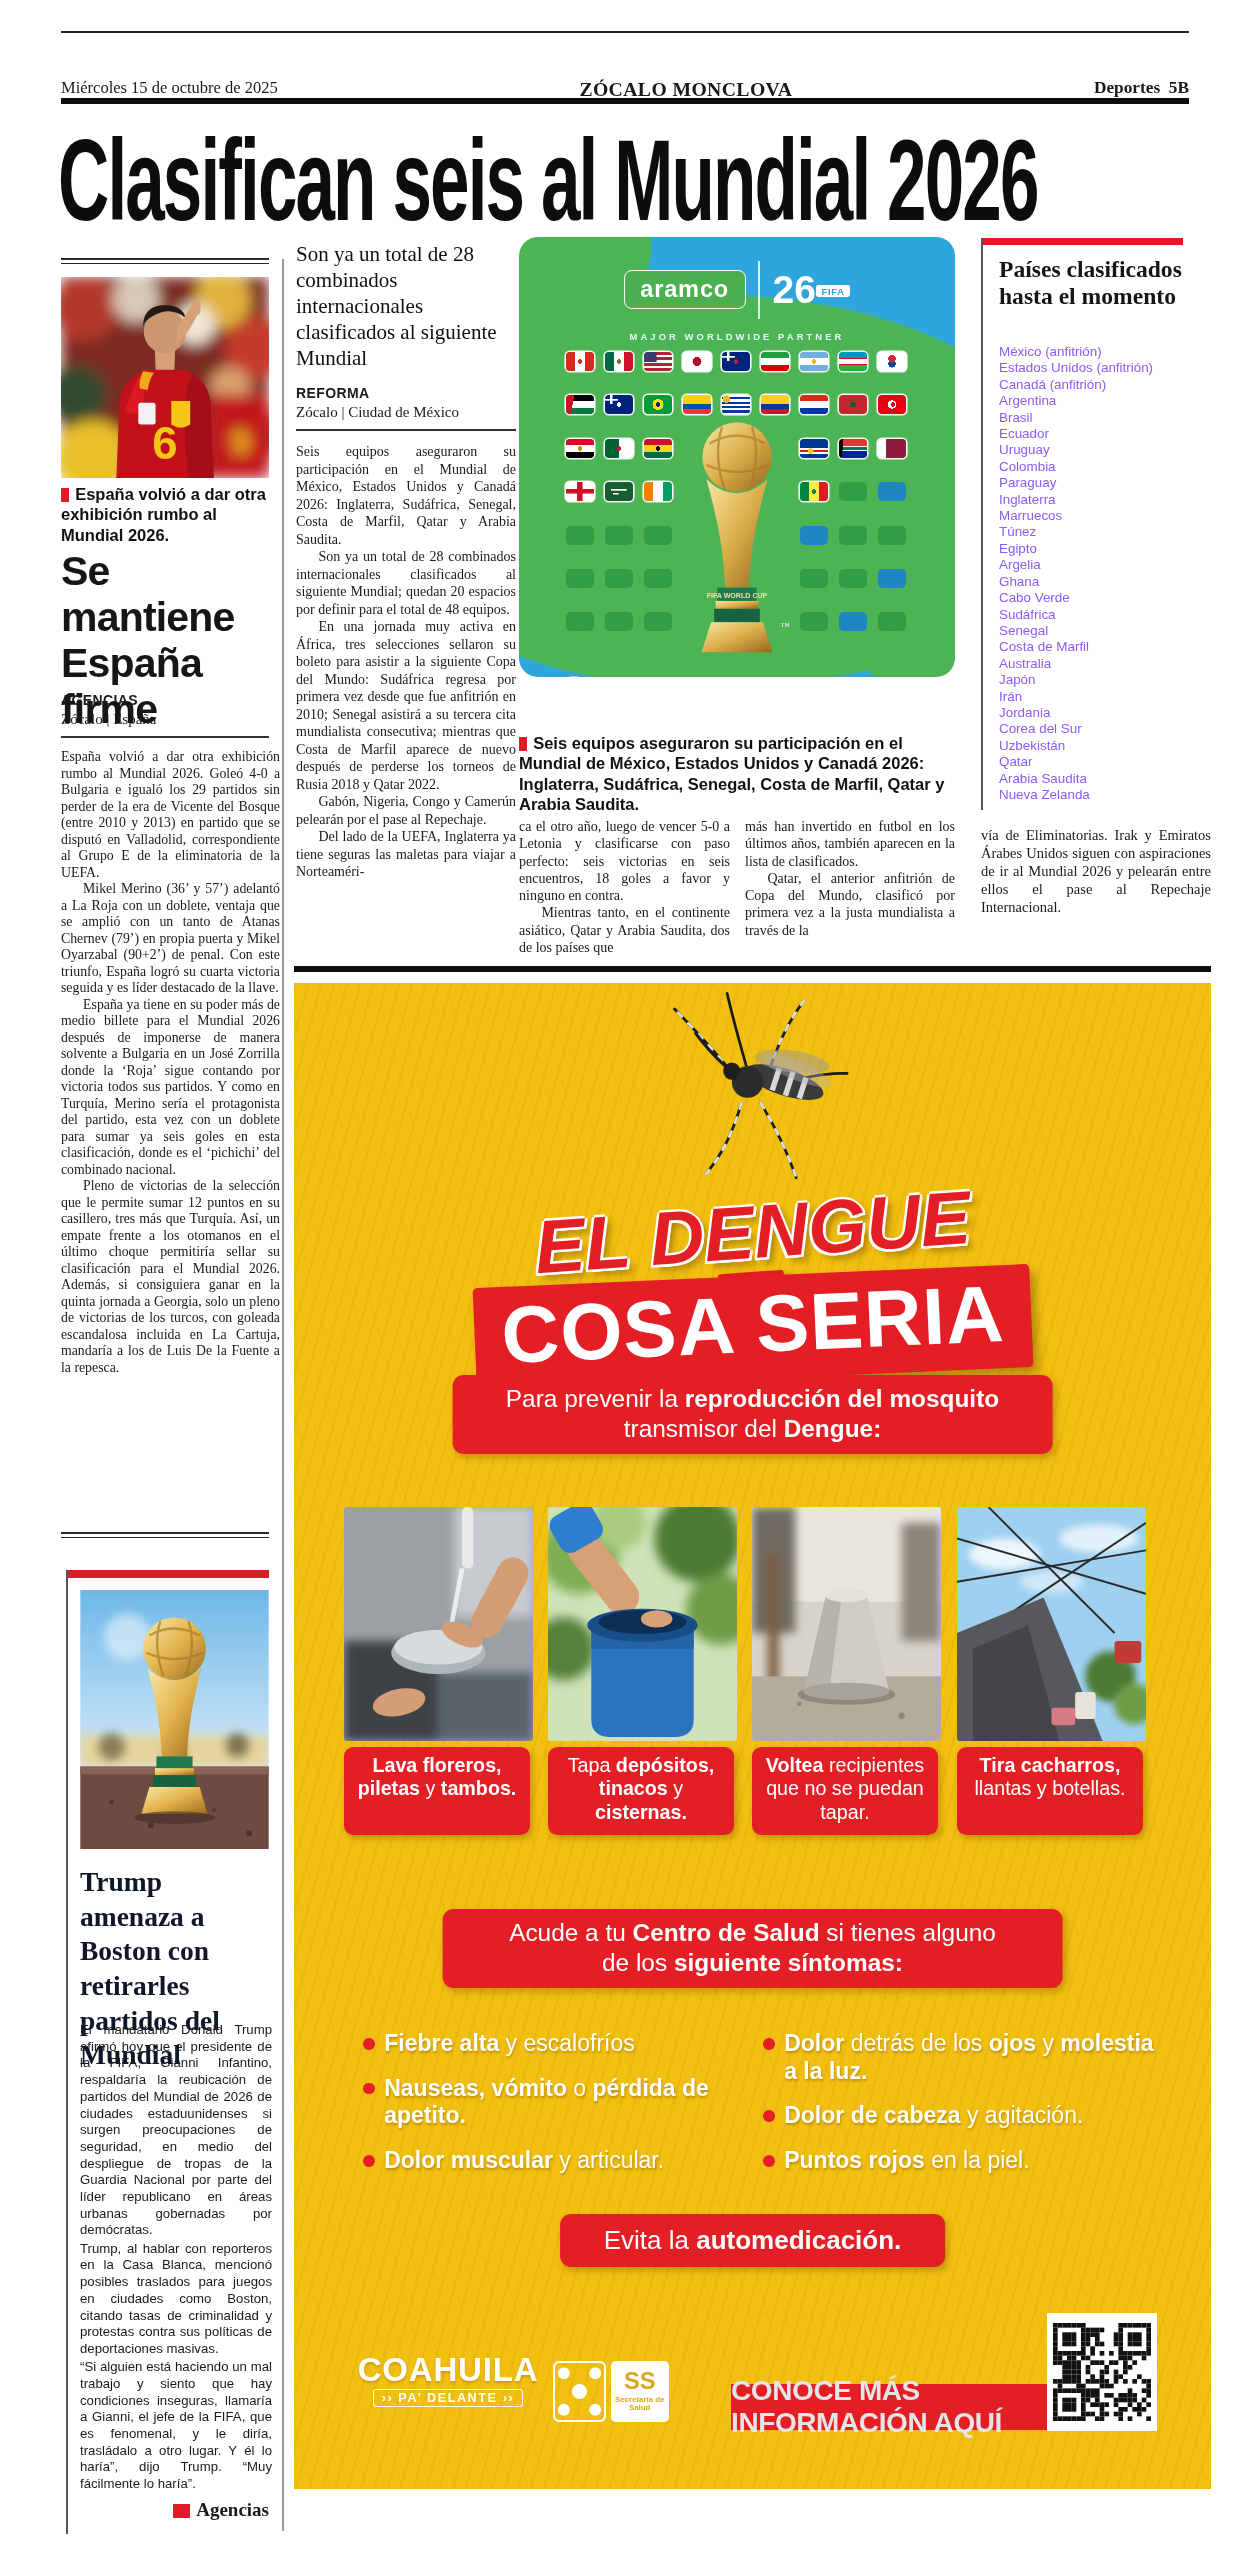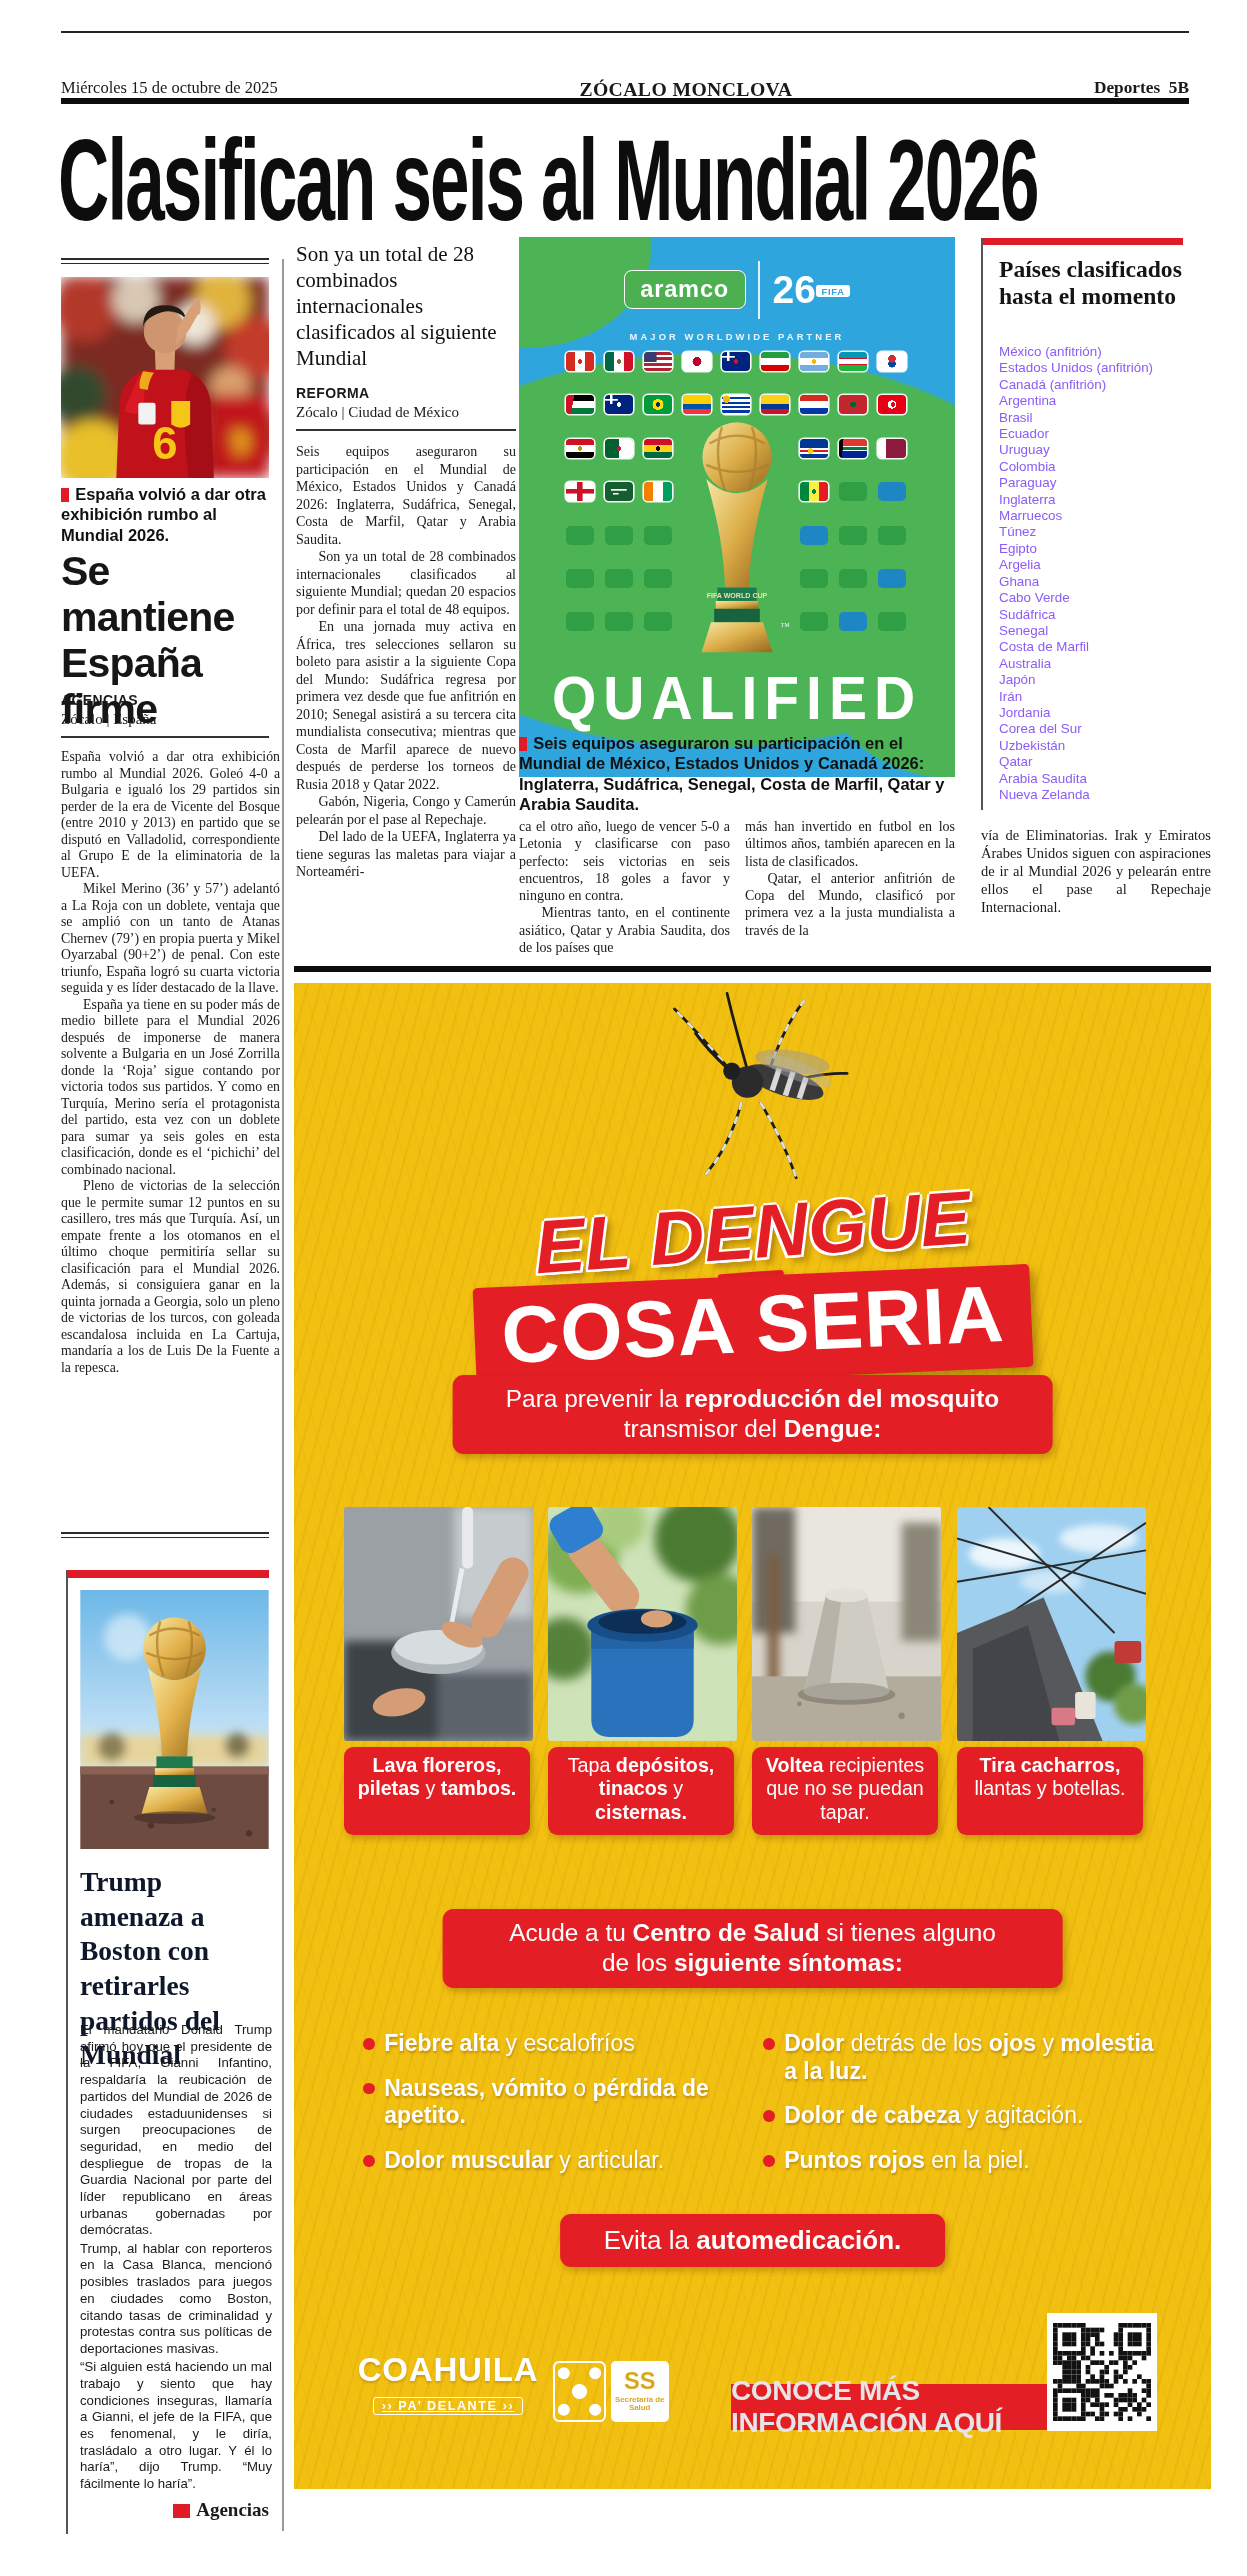--- a/index.html
+++ b/index.html
@@ -36,26 +36,26 @@
   .t-redbar{left:66px;top:1570px;width:203px;height:7.9px;background:#e01b28;}
   .t-border{left:66px;top:1570px;width:1.6px;height:964px;background:#555;}
   .t-title{font-weight:bold;font-size:27.5px;line-height:1.26;color:#0f172a;}
   .t-body{font-family:"Liberation Sans",sans-serif;font-size:13.2px;line-height:16.7px;text-align:justify;}
   .t-body p{margin:0 0 1.6px 0;}
   .t-credit{font-weight:bold;font-size:19px;text-align:right;}
   .t-credit .redsq{width:17.3px;height:14px;}
   
   .standfirst{font-size:21px;line-height:26px;color:#101010;}
   
-  .graphic{left:519px;top:237px;width:436px;height:540px;overflow:hidden;
+  .graphic{left:519px;top:237px;width:436px;height:440px;overflow:hidden;
      background:
        radial-gradient(ellipse 204px 165px at 2% 2%, #4db456 0 60%, rgba(0,0,0,0) 61%),
        radial-gradient(ellipse 566px 315px at 45% 58%, #4db456 0 62%, rgba(0,0,0,0) 63%),
        radial-gradient(ellipse 220px 181px at 100% 80%, #4db456 0 60%, rgba(0,0,0,0) 61%),
-       #2ea5dc;}
+       #2ea5dc; border-radius: 19px;}
   .g-logos{position:absolute;left:0;top:23.6px;width:100%;display:flex;justify-content:center;align-items:center;gap:12.6px;}
   .aramco-box{background:#4caf50;border:1.6px solid #fff;border-radius:7.9px;color:#fff;
        font-family:"Liberation Sans",sans-serif;font-weight:bold;font-size:23.6px;padding:4.7px 15.7px;letter-spacing:0.8px;}
   .g-sep{width:1.6px;height:58px;background:rgba(255,255,255,.85);}
   .fifa26{display:flex;flex-direction:row;align-items:center;color:#fff;font-family:"Liberation Sans",sans-serif;}
   .fifa26 .n26{font-size:39px;font-weight:bold;line-height:.9;}
   .fifa26 .fbox{margin-top:3.1px;background:#fff;color:#2ea5dc;font-weight:bold;font-size:9.4px;
        padding:0.8px 5.5px;border-radius:2.4px;letter-spacing:0.8px;}
   .g-partner{position:absolute;left:0;top:94px;width:100%;text-align:center;color:#eaf7ff;
        font-family:"Liberation Sans",sans-serif;font-weight:bold;font-size:9.4px;letter-spacing:3.1px;}
@@ -104,22 +104,22 @@
   .evita-box{left:50%;transform:translateX(-50%);top:1231px;width:370px;padding:11px 7.9px;font-size:26px;}
   .panel{position:absolute;top:524px;width:186px;}
   .panel svg{display:block;border-radius:3.1px;}
   .panel-cap{margin-top:6.3px;background:#e31e25;color:#fff;border-radius:9.4px;min-height:75px;
       padding:6.3px 4.7px;font-size:19.7px;line-height:23.6px;text-align:center;box-shadow:2.4px 3.1px 6.3px rgba(80,40,0,.25);}
   .sym-col{position:absolute;top:1047px;color:#fff;font-size:23px;line-height:27.5px;}
   .sym-item{display:flex;gap:9.4px;margin-bottom:17.3px;text-shadow:0.8px 1.6px 2.4px rgba(90,50,0,.35);}
   .sym-dot{flex:0 0 auto;width:11.8px;height:11.8px;border-radius:50%;background:#e31e25;margin-top:7.9px;}
   .coahuila{position:absolute;left:52px;top:1368px;width:204px;color:#fff;text-align:center;}
   .coa-name{font-size:33px;font-weight:bold;letter-spacing:0.8px;text-shadow:0 1.6px 2.4px rgba(120,70,0,.3);}
-  .coa-sub{margin-top:8px;display:inline-block;border:1.6px solid #fff;border-radius:3.1px;padding:0.8px 7.9px;
-      font-size:12.6px;font-weight:bold;letter-spacing:1.6px;text-decoration:underline;}
+  .coa-sub{margin-top:0;display:inline-block;border:1.6px solid #fff;border-radius:3.1px;padding:0.8px 7.9px;
+      font-size:12.6px;font-weight:bold;letter-spacing:1.6px;}
   .sslogo{position:absolute;left:259px;top:1378px;display:flex;gap:4.7px;align-items:stretch;}
   .ss-pattern{width:49px;height:57px;border-radius:6.3px;
       background:radial-gradient(circle at 50% 50%, #fff 0 7px, rgba(0,0,0,0) 7.9px),
                  radial-gradient(circle at 18% 18%, #fff 0 5.5px, rgba(0,0,0,0) 6.3px),
                  radial-gradient(circle at 82% 18%, #fff 0 5.5px, rgba(0,0,0,0) 6.3px),
                  radial-gradient(circle at 18% 82%, #fff 0 5.5px, rgba(0,0,0,0) 6.3px),
                  radial-gradient(circle at 82% 82%, #fff 0 5.5px, rgba(0,0,0,0) 6.3px);
       border:2.4px solid #fff;}
   .ss-box{width:58px;height:61px;background:#fff;border-radius:4.7px;display:flex;flex-direction:column;
       align-items:center;justify-content:center;color:#d8a81c;}

